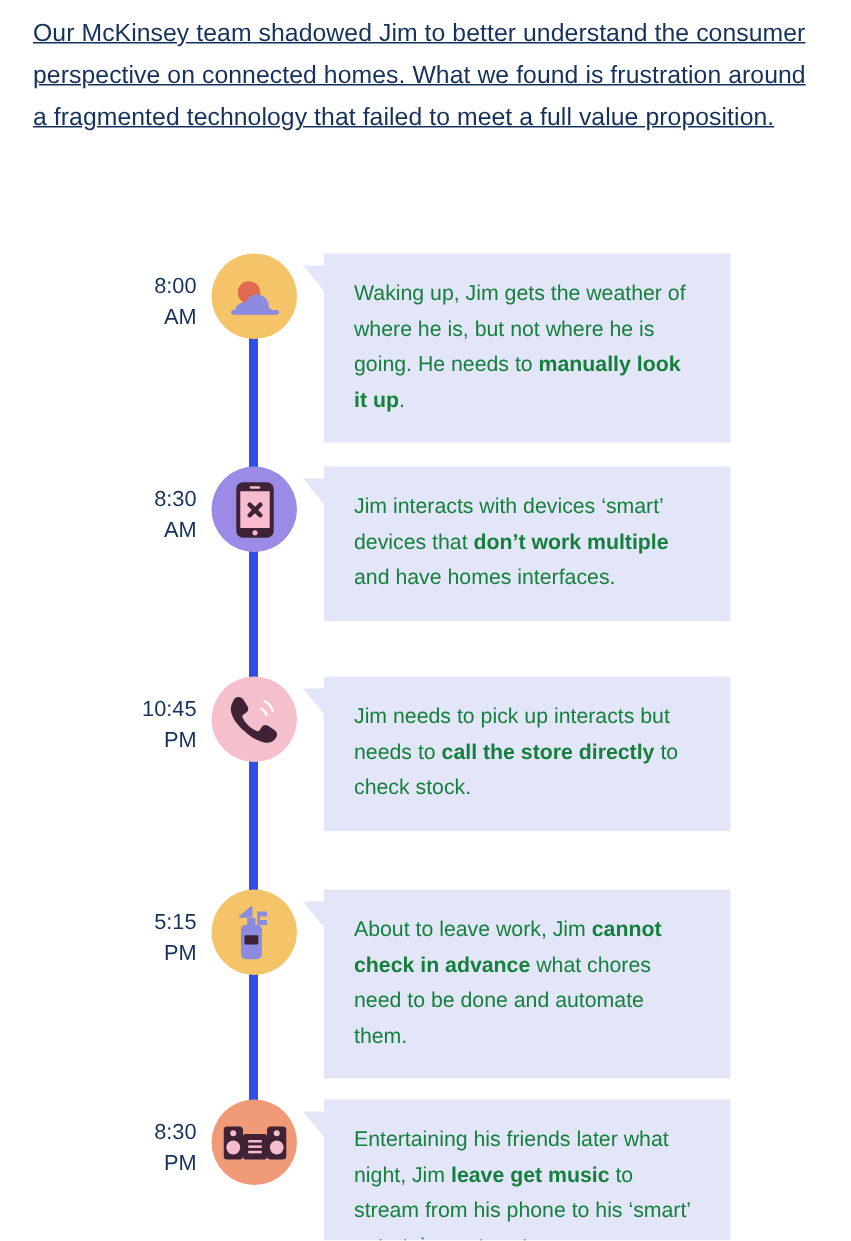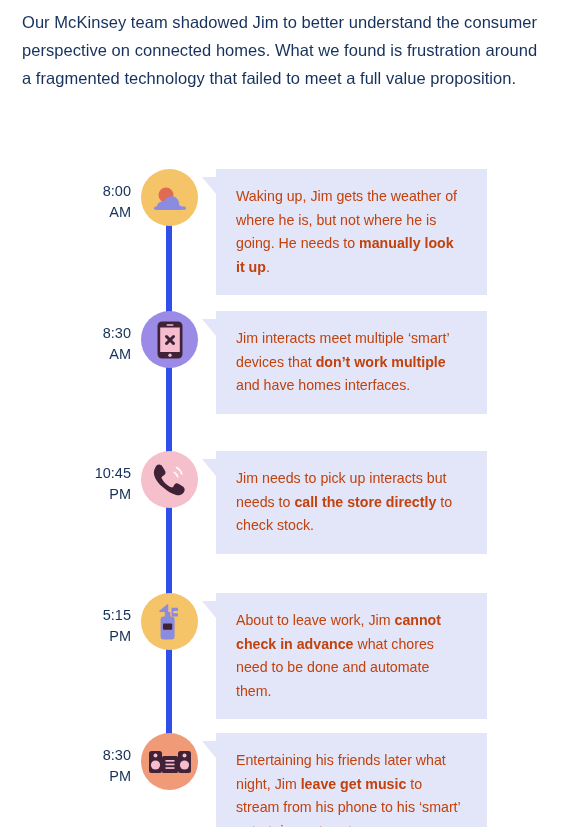--- a/index.html
+++ b/index.html
@@ -22,20 +22,21 @@
   
   #intro {
     position: absolute;
     left: 22px;
     top: 8px;
     width: 528px;
     font-size: 16.5px;
     line-height: 28px;
     color: #16325c;
     letter-spacing: 0.05px;
+    text-decoration: underline;
   }
 
   
   #timeline {
     position: absolute;
     left: 0;
     top: 150px;
     width: 567px;
     height: 677px;
   }
@@ -90,21 +91,21 @@
   
   .tl-bubble {
     position: absolute;
     left: 216px;
     top: 0;
     width: 271px;
     background: #e3e6f8;
     padding: 16px 22px 16px 20px;
     font-size: 14.2px;
     line-height: 23.5px;
-    color: #c2410c;
+    color: #15803d;
   }
   .tl-bubble b { font-weight: bold; }
 
   
   .tl-bubble::before {
     content: "";
     position: absolute;
     left: -14px;
     top: 8px;
     width: 0;
@@ -148,21 +149,21 @@
                 <rect x="3.2" y="6.5" width="19.6" height="24.5" fill="#f7bccd"></rect>
                 <rect x="9.5" y="3.2" width="7" height="1.6" rx="0.8" fill="#f7bccd"></rect>
                 <circle cx="13" cy="34.2" r="1.7" fill="#f7bccd"></circle>
                 <g stroke="#3f2236" stroke-width="3" stroke-linecap="round">
                   <line x1="9.5" y1="15.5" x2="16.5" y2="22.5"></line>
                   <line x1="16.5" y1="15.5" x2="9.5" y2="22.5"></line>
                 </g>
               </svg>
             </span>
           </div>
-          <div class="tl-bubble"><span>Jim interacts meet multiple ‘smart’ devices that </span><b>don’t work multiple</b><span> and have homes interfaces.</span></div>
+          <div class="tl-bubble"><span>Jim interacts with devices ‘smart’ devices that </span><b>don’t work multiple</b><span> and have homes interfaces.</span></div>
         </div>
         <div class="tl-item" style="top: 301px;">
           <div class="tl-time">10:45
 PM</div>
           <div class="tl-badge" style="background: rgb(245, 192, 204);">
             <span>
               <svg width="36" height="34" viewBox="0 0 36 34">
                 <path d="M6.5 3.5c2.2-1.6 4.6-1 5.9 1l2.6 4.3c1 1.7.6 3.3-1 4.4l-1.8 1.3c-.7.5-.8 1.2-.4 2 .9 1.9 2.2 3.7 3.9 5.3 1.7 1.6 3.6 2.8 5.6 3.5.8.3 1.5.1 1.9-.6l1.2-1.9c1-1.7 2.7-2 4.4-.9l4.1 2.7c2 1.3 2.4 3.7.8 5.8-1.7 2.3-4.5 3.3-7.6 2.6-4.3-1-8.8-3.6-12.8-7.4C8.3 21.8 5.4 17.4 4.2 13.2 3.3 10 4.2 7.1 6.5 3.5z" fill="#3f2236" transform="translate(-2,-1)"></path>
                 <g fill="none" stroke="#ffffff" stroke-width="1.5" stroke-linecap="round">
                   <path d="M24.5 4.5c2.6 1.4 4.4 3.6 5.3 6.4"></path>

